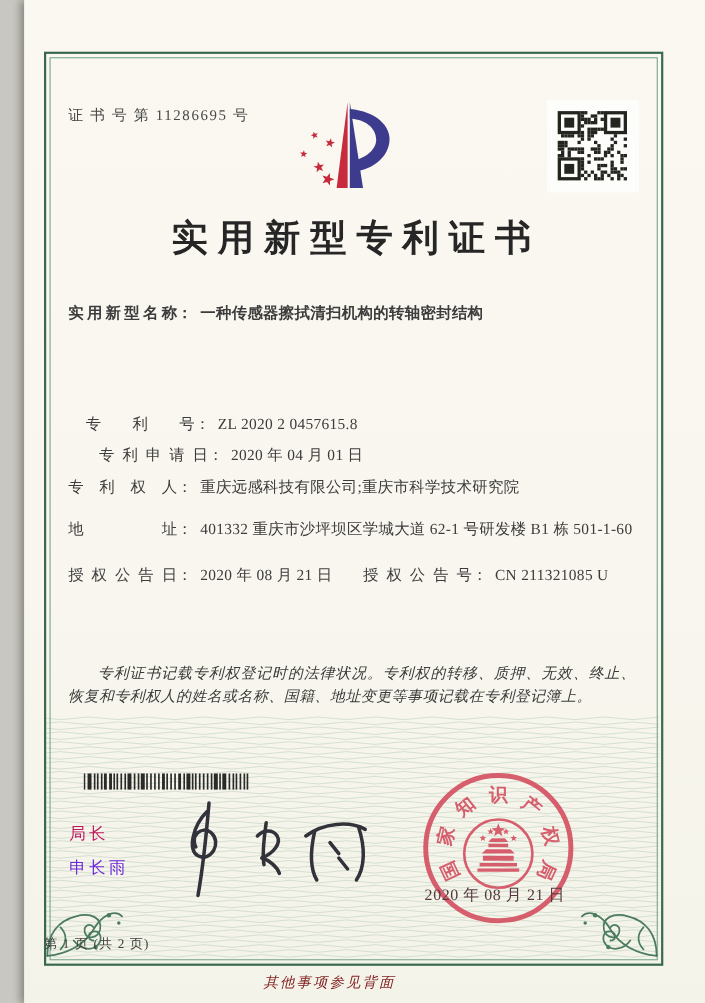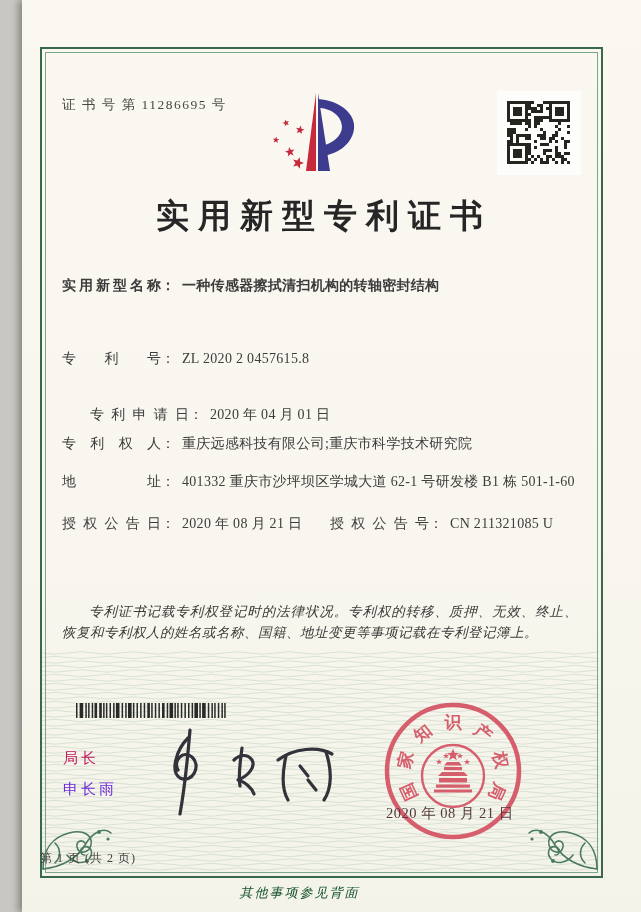--- a/index.html
+++ b/index.html
@@ -26,37 +26,37 @@
   .cert-no{left:62px;top:96px;font-size:13.5px;letter-spacing:1.5px;color:#474747;}
   .title{
     left:40px;top:194px;width:559px;text-align:center;
     font-size:33px;font-weight:600;letter-spacing:9px;text-indent:9px;color:#262626;
   }
   .row{left:62px;width:535px;font-size:14px;color:var(--ink);line-height:20px;white-space:nowrap;}
   .flabel{display:inline-block;width:99px;text-align:justify;text-align-last:justify;vertical-align:top;}
   .fcolon{margin-right:7px;vertical-align:top;}
   .fvalue{letter-spacing:.3px;vertical-align:top;}
   .wrapval{display:inline-block;white-space:normal;width:418px;line-height:20px;}
-  .r1{top:276px;font-weight:bold;} .r2{top:321px;} .r3{top:349px;} .r4{top:405px;margin-left:28px;}
+  .r1{top:276px;font-weight:bold;} .r2{top:321px;} .r3{top:377px;margin-left:16px;} .r4{top:405px;margin-left:28px;}
   .r5{top:434px;} .r6{top:472px;} .r7{top:514px;}
   .r7 .g2{position:absolute;left:268px;top:0;white-space:nowrap;}
   .para{
     left:62px;width:516px;font-size:13.5px;line-height:21px;color:#3a3a3a;
     font-style:italic;text-indent:2em;text-align:justify;letter-spacing:.5px;
   }
   .p1{top:543px;} .p2{top:601px;}
   .waves{left:42px;top:650px;}
   .barcode{left:76px;top:703px;}
   .director-title{left:63px;top:749px;font-size:15px;color:#be185d;letter-spacing:3px;}
   .director-name{left:63px;top:780px;font-size:15px;color:#6d28d9;letter-spacing:3px;}
   .signature{left:150px;top:724px;}
   .seal{left:380px;top:698px;opacity:.9;}
   .seal-date{left:386px;top:804px;font-size:14.5px;color:#54383e;letter-spacing:.5px;white-space:nowrap;}
   .page-note{left:40px;top:850px;width:559px;text-align:left;font-size:12px;color:#3f3f3f;letter-spacing:1px;}
-  .back-note{left:20px;top:884px;width:559px;text-align:center;font-size:13px;font-style:italic;color:#14532d;letter-spacing:2px;}
+  .back-note{left:20px;top:884px;width:559px;text-align:center;font-size:13px;font-style:italic;color:#7f1d1d;letter-spacing:2px;}
   .flourish-l{left:41px;top:799px;transform:scaleX(-1);}
   .flourish-r{left:527px;top:799px;}
 </style>
 </head>
 <body>
 
 <div class="stage">
   <div class="paper"></div>
 
   <svg id="waves" class="abs waves" width="557" height="221" viewBox="0 0 557 221">

